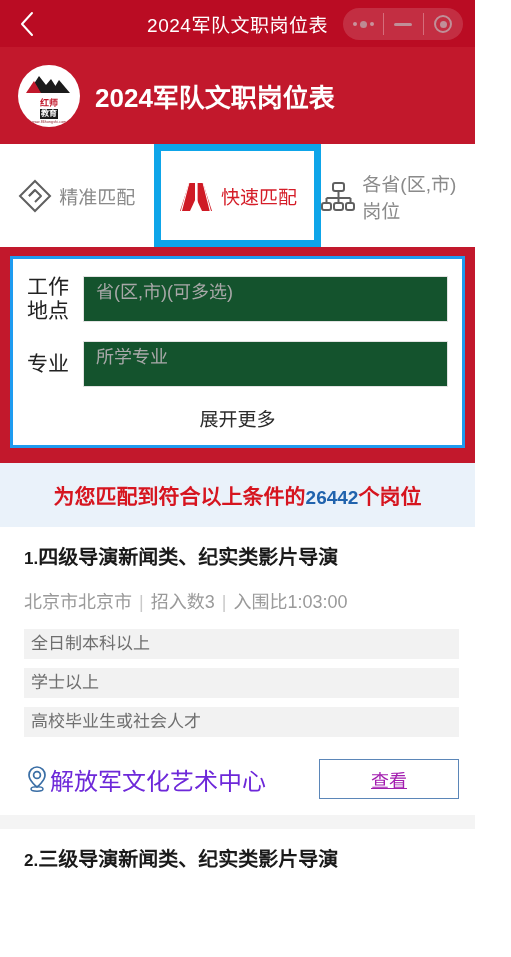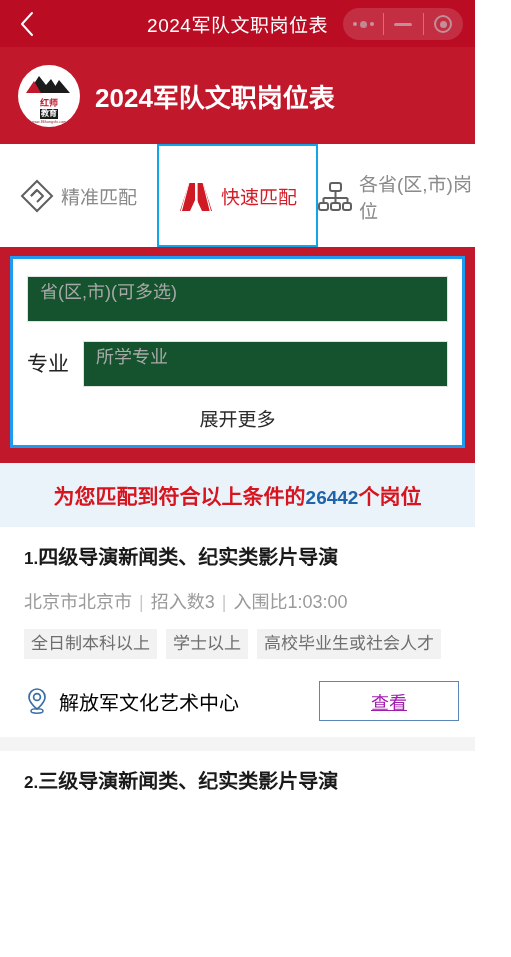--- a/index.html
+++ b/index.html
@@ -63,21 +63,21 @@
     color:#fff; font-size:26px; font-weight:bold; margin-left:15px; letter-spacing:0px;
   }
 
   
   .tabs{ background:#fff; height:103px; display:flex; }
   .tab{
     flex:1; display:flex; flex-direction:row; align-items:center; justify-content:center;
     gap:7px; cursor:pointer; position:relative; background:#fff;
   }
   .tab .tab-label{ font-size:19px; color:#8a8a8a; }
-  .tab.active{ border:2px solid #0ea5e9; }
+  .tab.active{ border:7px solid #0ea5e9; }
   .tab.active .tab-label{ color:#d51d28; }
   .tab-icon{ height:34px; display:flex; align-items:flex-end; justify-content:center;}
 
   
   .redwrap{ background:#c2182c; padding:9px 10px 8px 10px; }
   .panel{
     background:#fff; border:3px solid #1e9bf0; padding:14px 14px 10px 14px;
   }
   .frow{ display:flex; align-items:center; min-height:52px; }
   .flabel{
@@ -103,28 +103,28 @@
   .result-txt{ font-size:21px; font-weight:bold; color:#d6151f; white-space:nowrap;}
   .result-num{ color:#2063ad; font-size:19px; font-weight:bold;}
 
   
   .joblist{ background:#fff; }
   .job{ padding:18px 16px 16px 24px; background:#fff; }
   .job-title{ font-size:20px; font-weight:bold; color:#1a1a1a; line-height:1.25;}
   .job-idx{ font-size:17px; font-weight:bold; color:#1a1a1a; }
   .job-meta{ margin-top:17px; font-size:18px; color:#9a9a9a; }
   .job-meta .sep{ color:#c9c9c9; padding:0 7px; }
-  .tags{ margin-top:16px; display:flex; gap:9px; flex-wrap:wrap; }
+  .tags{ margin-top:16px; display:flex; gap:9px; flex-wrap:wrap;flex-direction:column; }
   .tag{
     background:#f2f2f2; color:#6f6f6f; font-size:17px;
     padding:4px 7px; line-height:1.3; white-space:nowrap;
   }
   .job-foot{ margin-top:22px; display:flex; align-items:center; }
   .pin{ width:26px; flex:none; display:flex; align-items:center; justify-content:center;}
-  .org{ font-size:20px; color:#000000; margin-left:9px; flex:1; }
+  .org{ font-size:24px; color:#6d28d9; flex:1; }
   .view-btn{
     width:140px; height:40px; border:1px solid #5b86b8; background:#fff;
     display:flex; align-items:center; justify-content:center; cursor:pointer; flex:none;
   }
   .view-btn span{ color:#a21caf; font-size:18px; text-decoration:underline;}
   .job-divider{ height:14px; background:#f4f4f4; }
 </style>
 </head>
 <body>
 
@@ -214,20 +214,21 @@
         </svg>
       </span>
       <span class="tab-label">各省(区,市)岗位</span>
     </div>
   </div>
 
   <div class="redwrap">
     <div class="panel">
 
       <div class="frow">
+        <div class="flabel">工作地点</div>
         <div class="finput">
           <span class="ph">省(区,市)(可多选)</span>
         </div>
       </div>
 
       <div class="gap"></div>
 
       <div class="frow">
         <div class="flabel">专业</div>
         <div class="finput">

